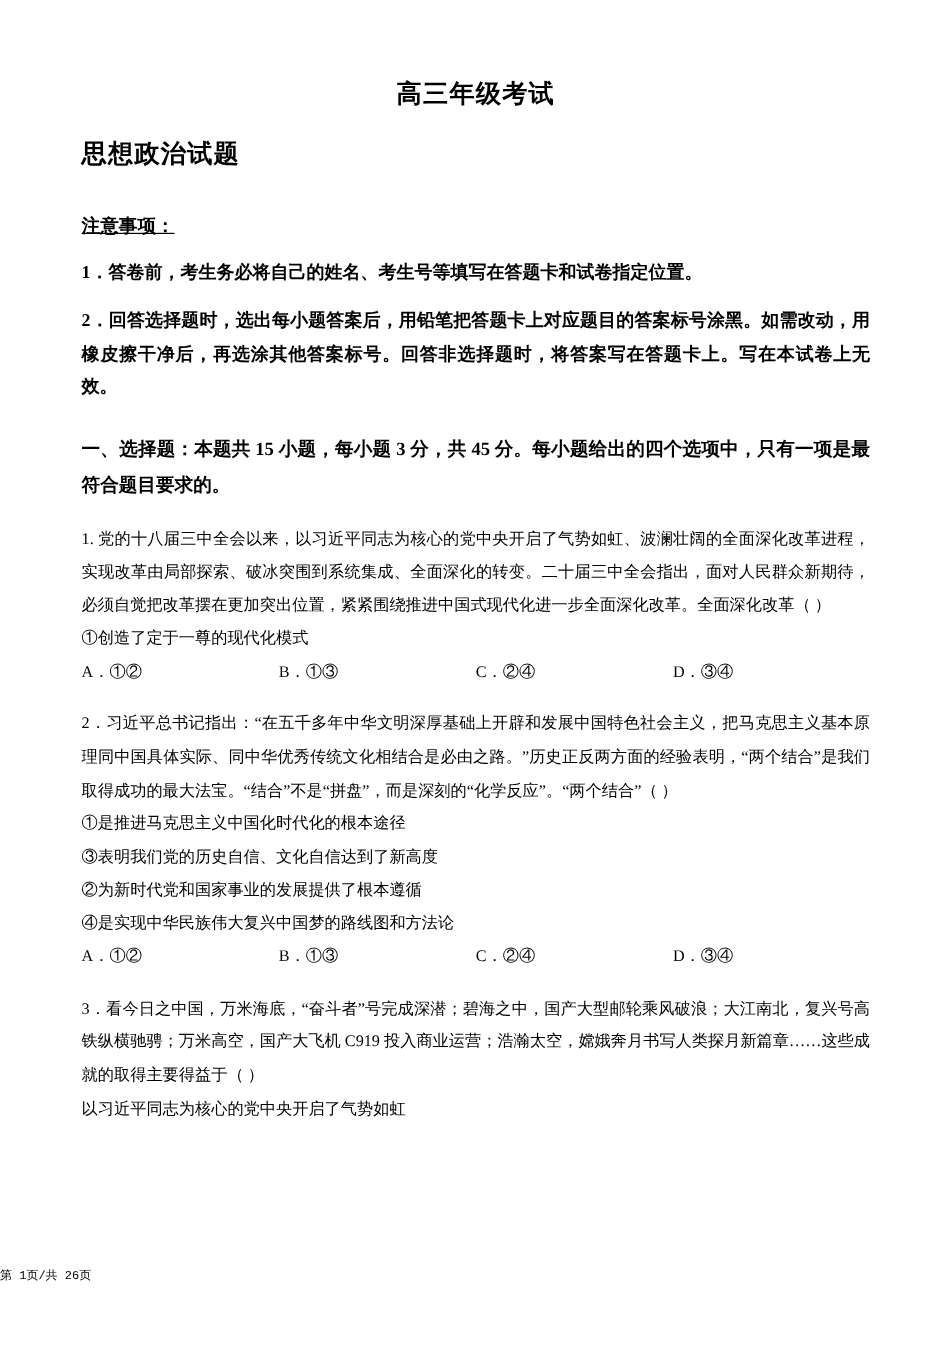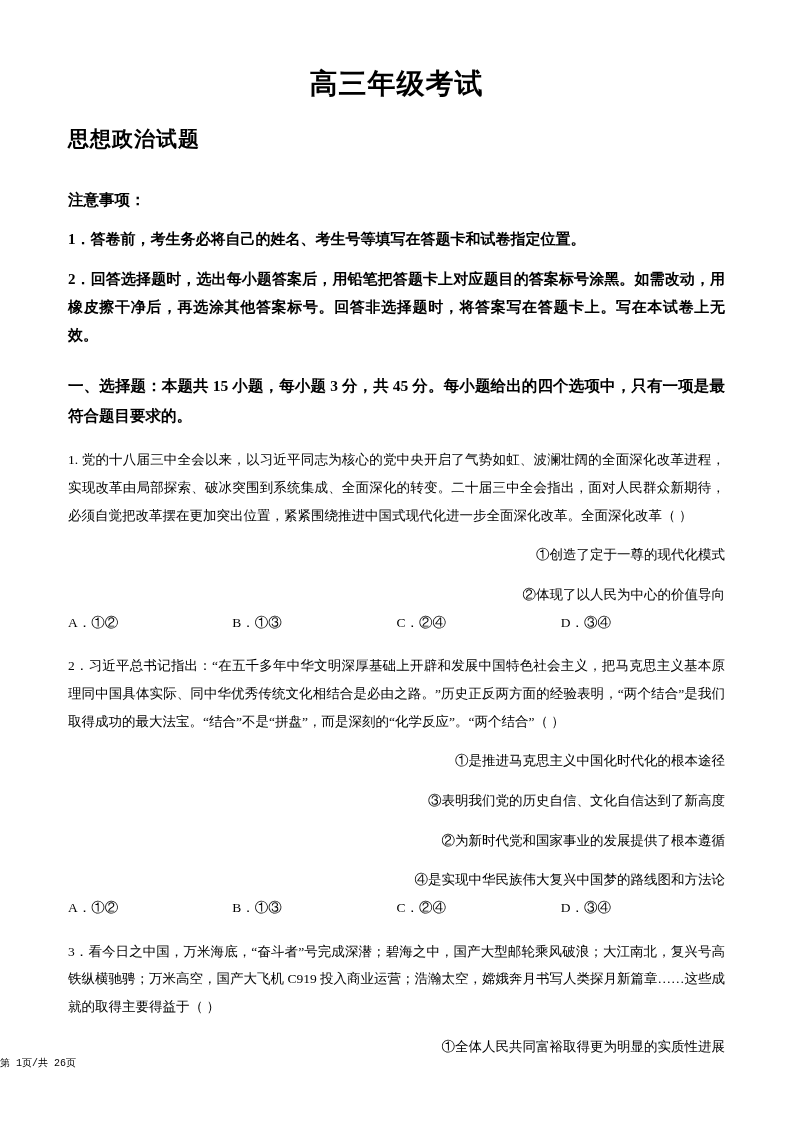--- a/index.html
+++ b/index.html
@@ -15,38 +15,39 @@
     width: 793px;
     height: 1122px;
     position: relative;
     box-sizing: border-box;
     padding: 48px 68px 0 68px;
     background: #ffffff;
     overflow: hidden;
   }
   .doc-title {
     text-align: center;
-    font-size: 28px;
+    font-size: 21px;
     font-weight: bold;
     letter-spacing: 1px;
     margin: 14px 0 16px 0;
     line-height: 1.6;
   }
   .doc-subtitle {
     font-size: 21px;
     font-weight: bold;
     letter-spacing: 1px;
     margin: 14px 0 0 0;
     line-height: 1.6;
   }
   .notice-head {
     font-size: 15.5px;
     font-weight: bold;
     margin: 30px 0 0 0;
     line-height: 1.8;
+    text-decoration: underline;
   }
   .notice-item {
     font-size: 15px;
     font-weight: bold;
     margin: 12px 0 0 0;
     line-height: 1.85;
     text-align: justify;
   }
   .section-head {
     font-size: 15.5px;
@@ -60,22 +61,21 @@
   }
   .q-stem {
     font-size: 13.5px;
     line-height: 2.05;
     text-align: justify;
     text-justify: inter-ideograph;
   }
   .opt {
     font-size: 13.5px;
     line-height: 2.05;
-    margin-top: 12px;
-    text-align: right;
+    margin-top: 0;
   }
   .choices {
     font-size: 13.5px;
     line-height: 2.05;
     margin-top: 0;
     display: flex;
   }
   .choices span {
     display: inline-block;
     width: 25%;
@@ -99,21 +99,20 @@
 
   <div class="notice-head">注意事项：</div>
   <div class="notice-item">1．答卷前，考生务必将自己的姓名、考生号等填写在答题卡和试卷指定位置。</div>
   <div class="notice-item">2．回答选择题时，选出每小题答案后，用铅笔把答题卡上对应题目的答案标号涂黑。如需改动，用橡皮擦干净后，再选涂其他答案标号。回答非选择题时，将答案写在答题卡上。写在本试卷上无效。</div>
 
   <div class="section-head">一、选择题：本题共 15 小题，每小题 3 分，共 45 分。每小题给出的四个选项中，只有一项是最符合题目要求的。</div>
 
   <div class="q">
     <div class="q-stem">1. 党的十八届三中全会以来，以习近平同志为核心的党中央开启了气势如虹、波澜壮阔的全面深化改革进程，实现改革由局部探索、破冰突围到系统集成、全面深化的转变。二十届三中全会指出，面对人民群众新期待，必须自觉把改革摆在更加突出位置，紧紧围绕推进中国式现代化进一步全面深化改革。全面深化改革（    ）</div>
     <div class="opt">①创造了定于一尊的现代化模式</div>
-    <div class="opt">②体现了以人民为中心的价值导向</div>
     <div class="choices">
       <span>A．①②</span>
       <span>B．①③</span>
       <span>C．②④</span>
       <span>D．③④</span>
     </div>
   </div>
 
   <div class="q">
     <div class="q-stem">2．习近平总书记指出：“在五千多年中华文明深厚基础上开辟和发展中国特色社会主义，把马克思主义基本原理同中国具体实际、同中华优秀传统文化相结合是必由之路。”历史正反两方面的经验表明，“两个结合”是我们取得成功的最大法宝。“结合”不是“拼盘”，而是深刻的“化学反应”。“两个结合”（  ）</div>
@@ -124,17 +123,17 @@
     <div class="choices">
       <span>A．①②</span>
       <span>B．①③</span>
       <span>C．②④</span>
       <span>D．③④</span>
     </div>
   </div>
 
   <div class="q">
     <div class="q-stem">3．看今日之中国，万米海底，“奋斗者”号完成深潜；碧海之中，国产大型邮轮乘风破浪；大江南北，复兴号高铁纵横驰骋；万米高空，国产大飞机 C919 投入商业运营；浩瀚太空，嫦娥奔月书写人类探月新篇章……这些成就的取得主要得益于（    ）</div>
-    <div class="opt">①全体人民共同富裕取得更为明显的实质性进展</div>
+    <div class="opt">以习近平同志为核心的党中央开启了气势如虹</div>
   </div>
 
   <div class="footer">第 1页/共 26页</div>
 </div>
 
 </body></html>

